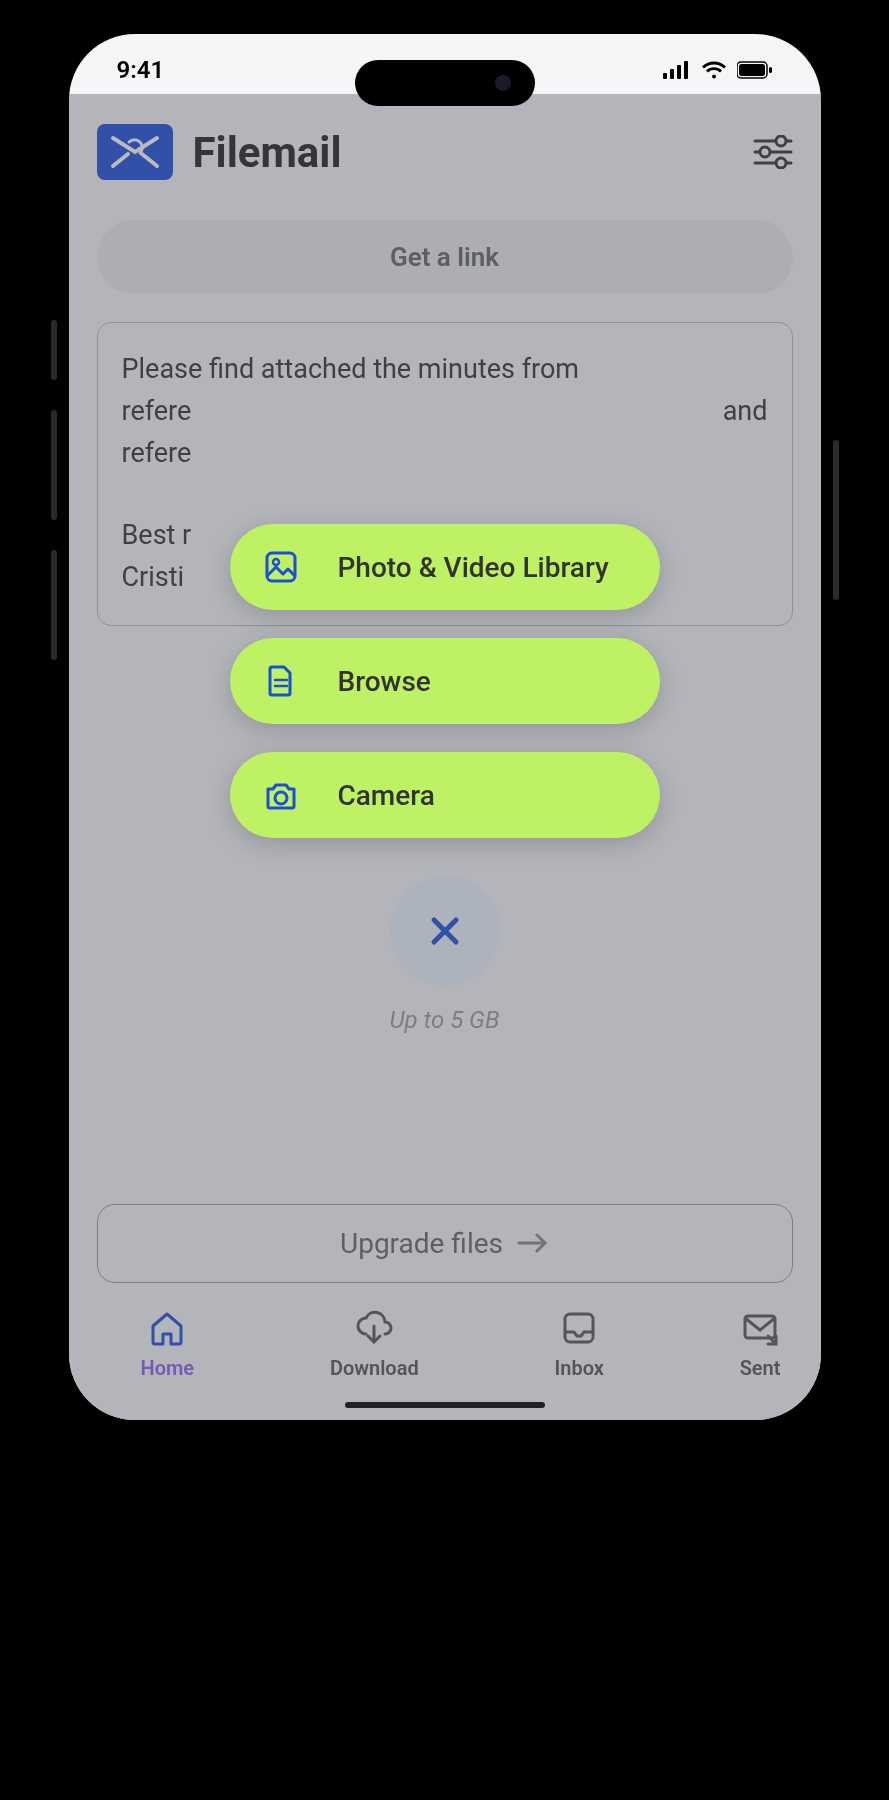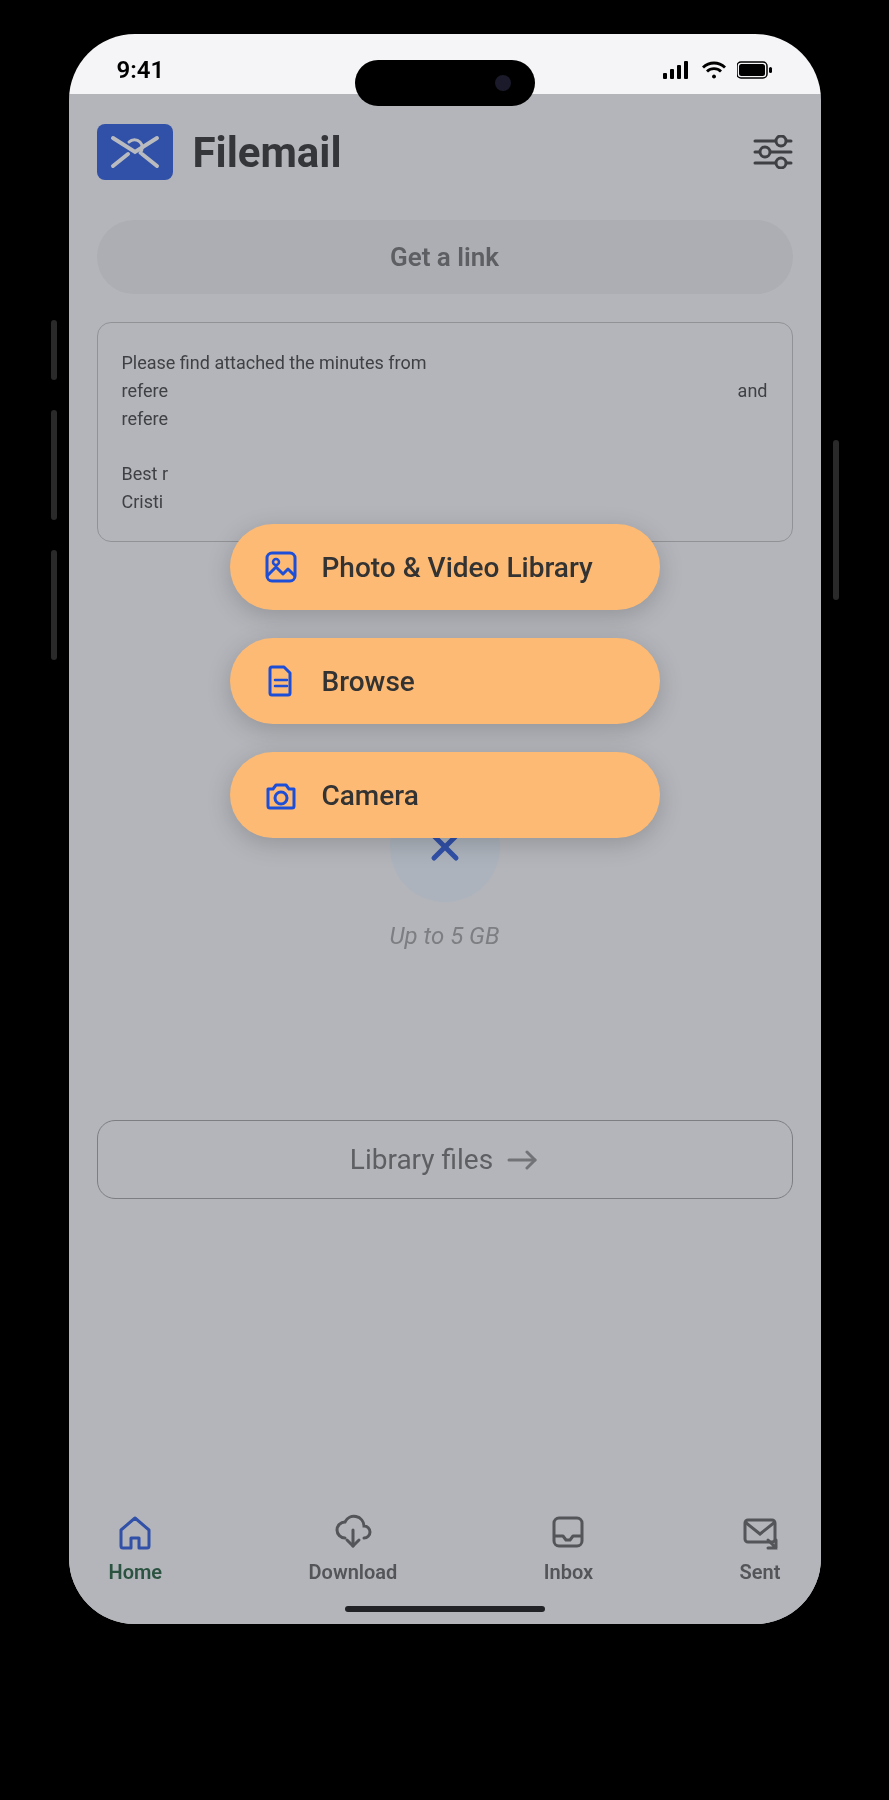--- a/index.html
+++ b/index.html
@@ -1,18 +1,18 @@
 <!DOCTYPE html>
 <html><head>
 <meta charset="utf-8">
 <style>
   * { box-sizing: border-box; margin: 0; padding: 0; font-family: -apple-system, BlinkMacSystemFont, "Segoe UI", Roboto, sans-serif; }
   body { background: #000; display: flex; justify-content: center; align-items: flex-start; min-height: 100vh; padding: 20px 0; }
   .phone-frame { width: 780px; background: #000; border-radius: 80px; padding: 14px; position: relative; }
-  .phone-inner { background: #f5f5f7; border-radius: 66px; overflow: hidden; position: relative; height: 1590px; }
+  .phone-inner { background: #f5f5f7; border-radius: 66px; overflow: hidden; position: relative; height: 1386px; }
   .notch { position: absolute; top: 26px; left: 50%; transform: translateX(-50%); width: 180px; height: 46px; background: #000; border-radius: 40px; z-index: 10; }
   .notch::after { content: ""; position: absolute; right: 24px; top: 50%; transform: translateY(-50%); width: 16px; height: 16px; border-radius: 50%; background: #1a1a2a; }
   .side-btn-l1 { position:absolute; left:-4px; top:300px; width:6px; height:60px; background:#2a2a2a; border-radius:3px; }
   .side-btn-l2 { position:absolute; left:-4px; top:390px; width:6px; height:110px; background:#2a2a2a; border-radius:3px; }
   .side-btn-l3 { position:absolute; left:-4px; top:530px; width:6px; height:110px; background:#2a2a2a; border-radius:3px; }
   .side-btn-r { position:absolute; right:-4px; top:420px; width:6px; height:160px; background:#2a2a2a; border-radius:3px; }
 
   .status-bar { display: flex; justify-content: space-between; align-items: center; padding: 22px 48px 10px; font-weight: 600; font-size: 24px; }
   .status-right { display: flex; align-items: center; gap: 10px; }
   .signal svg, .wifi svg, .battery svg { display: block; }
@@ -25,36 +25,36 @@
   .brand-logo { width: 76px; height: 56px; background: #1d4ed8; border-radius: 8px; display: flex; align-items: center; justify-content: center; }
   .brand-name { font-size: 42px; font-weight: 700; color: #222; }
   .header-right { display: flex; align-items: center; gap: 22px; }
   .upgrade-pill { background: #d9d4f4; color: #4e3fd8; border-radius: 30px; padding: 10px 20px; font-size: 22px; font-weight: 700; display: flex; align-items: center; gap: 6px; }
   .settings-btn svg { display:block; }
 
   .toggle-row { display: flex; gap: 0; margin-bottom: 28px; background: #e9e9ed; border-radius: 40px; padding: 4px; }
   .toggle-btn { flex: 1; text-align: center; padding: 18px 0; font-size: 26px; font-weight: 600; border-radius: 36px; color: #666; }
   .toggle-btn.active { border: 2px solid #555; background: transparent; color: #333; }
 
-  .message-box { border: 1.5px solid #bbb; border-radius: 14px; padding: 26px 24px; font-size: 18px; color: #333; line-height: 1.55; margin-bottom: 30px; }
+  .message-box { border: 1.5px solid #bbb; border-radius: 14px; padding: 26px 24px; font-size: 27px; color: #333; line-height: 1.55; margin-bottom: 30px; }
 
   .add-area { text-align: center; margin-top: 250px; }
   .add-circle { width: 110px; height: 110px; border-radius: 50%; background: #eaf2fb; display: inline-flex; align-items: center; justify-content: center; margin-bottom: 20px; }
   .add-title { font-size: 30px; color: #444; margin-bottom: 6px; }
   .add-sub { font-size: 24px; color: #999; font-style: italic; }
 
   .transfer-btn { margin-top: 170px; width: 100%; border: 1.5px solid #999; border-radius: 18px; padding: 22px 0; font-size: 28px; color: #666; display: flex; align-items: center; justify-content: center; gap: 14px; }
 
   .tab-bar { position: absolute; bottom: 0; left: 0; right: 0; padding: 22px 40px 40px; display: flex; justify-content: space-between; background: rgba(245,245,247,0.6); }
   .tab-item { display: flex; flex-direction: column; align-items: center; gap: 8px; font-size: 20px; font-weight: 600; color: #555; }
-  .tab-item.active { color: #14532d; }
+  .tab-item.active { color: #8b5cf6; margin-left: 32px; }
   .home-indicator { position: absolute; bottom: 12px; left: 50%; transform: translateX(-50%); width: 200px; height: 6px; background: #000; border-radius: 4px; }
 
   .action-menu { position: absolute; top: 430px; left: 50%; transform: translateX(-50%); z-index: 20; display: flex; flex-direction: column; gap: 28px; }
-  .action-pill { width: 430px; background: #fdba74; border-radius: 60px; padding: 26px 34px; display: flex; align-items: center; gap: 24px; box-shadow: 0 6px 24px rgba(0,0,0,0.18); }
+  .action-pill { width: 430px; background: #bef264; border-radius: 60px; padding: 26px 34px; display: flex; align-items: center; gap: 40px; box-shadow: 0 6px 24px rgba(0,0,0,0.18); }
   .action-pill .icon { width: 34px; height: 34px; color: #1d4ed8; }
   .action-pill .label { font-size: 28px; font-weight: 500; color: #333; }
 </style>
 </head>
 <body>
 
 <div class="phone-frame">
   <div class="side-btn-l1"></div>
   <div class="side-btn-l2"></div>
   <div class="side-btn-l3"></div>
@@ -135,21 +135,21 @@
         <div class="add-circle">
           <svg width="38" height="38" viewBox="0 0 38 38">
               <line x1="8" y1="8" x2="30" y2="30" stroke="#1d4ed8" stroke-width="5" stroke-linecap="round"></line>
               <line x1="30" y1="8" x2="8" y2="30" stroke="#1d4ed8" stroke-width="5" stroke-linecap="round"></line>
             </svg>
         </div>
         <div class="add-sub">Up to 5 GB</div>
       </div>
 
       <div class="transfer-btn">
-        <span>Library files</span>
+        <span>Upgrade files</span>
         <svg width="32" height="20" viewBox="0 0 32 20">
             <line x1="2" y1="10" x2="28" y2="10" stroke="#888" stroke-width="3" stroke-linecap="round"></line>
             <polyline points="20,2 28,10 20,18" stroke="#888" stroke-width="3" fill="none" stroke-linecap="round" stroke-linejoin="round"></polyline>
           </svg>
       </div>
 
       <div class="tab-bar">
         <div class="tab-item active">
           <svg width="40" height="40" viewBox="0 0 40 40">
               <path d="M6 18L20 6l14 12v16a2 2 0 01-2 2h-8v-10h-8v10H8a2 2 0 01-2-2V18z" fill="none" stroke="#1d4ed8" stroke-width="3" stroke-linejoin="round"></path>

